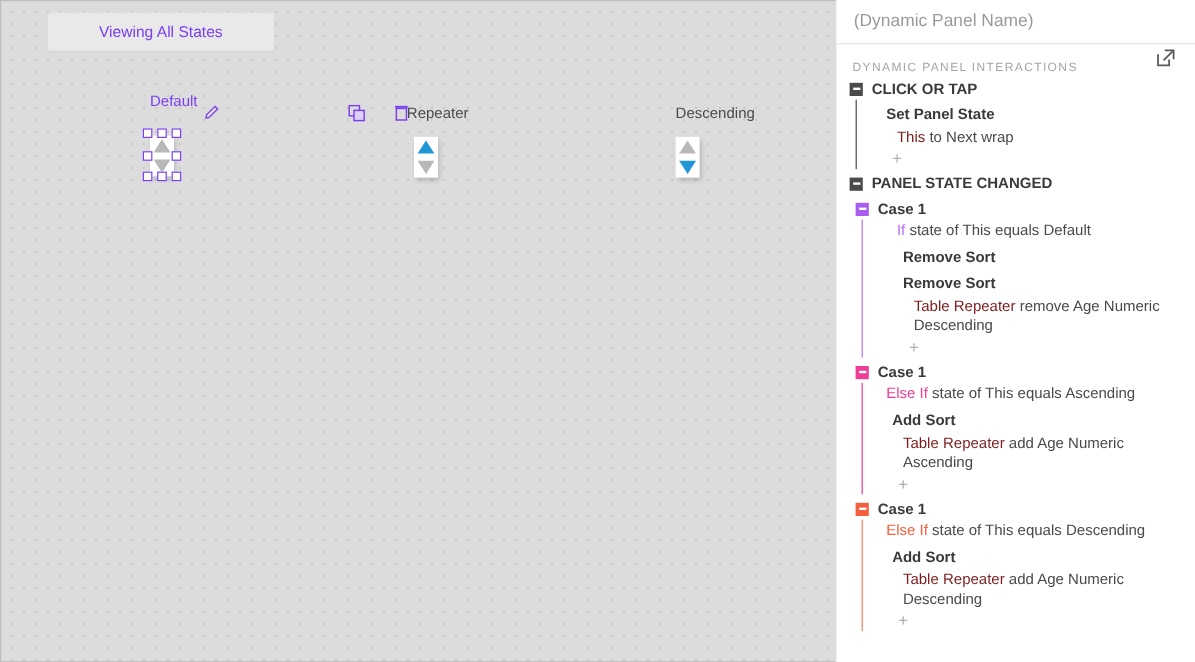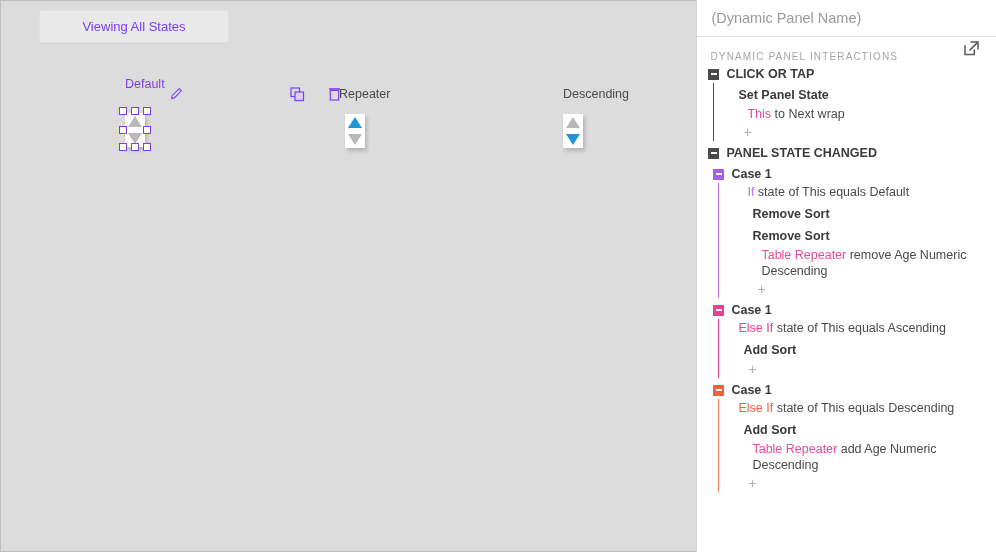--- a/index.html
+++ b/index.html
@@ -187,21 +187,21 @@
     color: #3a3a3a;
     padding: 4px 0 1px 13px;
     line-height: 17px;
   }
   .action-detail {
     font-size: 12.5px;
     color: #4a4a4a;
     padding: 1px 12px 1px 22px;
     line-height: 16px;
   }
-  .action-detail .tgt { color: #ec4899; }
+  .action-detail .tgt { color: #7f1d1d; }
 
   .plus {
     color: #b0b0b0;
     font-size: 14px;
     padding: 1px 0 1px 18px;
     line-height: 16px;
     cursor: pointer;
     user-select: none;
   }
   .sub-wrap { padding-bottom: 1px; }
@@ -317,20 +317,21 @@
         </div>
 
         <div class="evt-row" style="padding-left:16px;">
           <span class="toggle pink"></span>
           <span class="evt-title case">Case 1</span>
         </div>
         <div class="branch pink" style="margin-left:21px;">
           <div class="cond"><span class="kw-elseif">Else If</span><span> state of This equals Ascending</span></div>
 
           <div class="action-name">Add Sort</div>
+          <div class="action-detail"><span class="tgt">Table Repeater</span><span> add Age Numeric Ascending</span></div>
 
           <div class="plus">+</div>
         </div>
 
         <div class="evt-row" style="padding-left:16px;">
           <span class="toggle orange"></span>
           <span class="evt-title case">Case 1</span>
         </div>
         <div class="branch orange" style="margin-left:21px;">
           <div class="cond"><span class="kw-elseif-o">Else If</span><span> state of This equals Descending</span></div>

